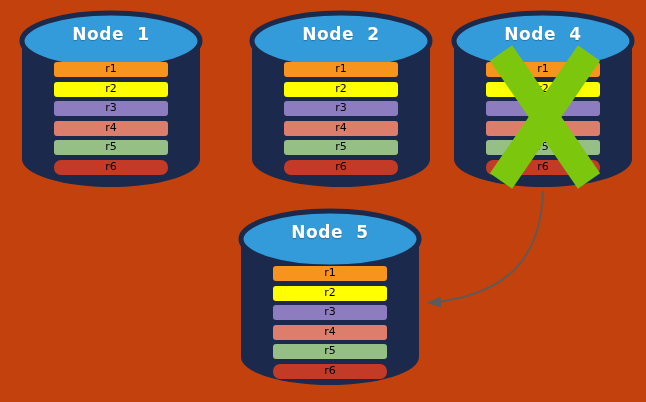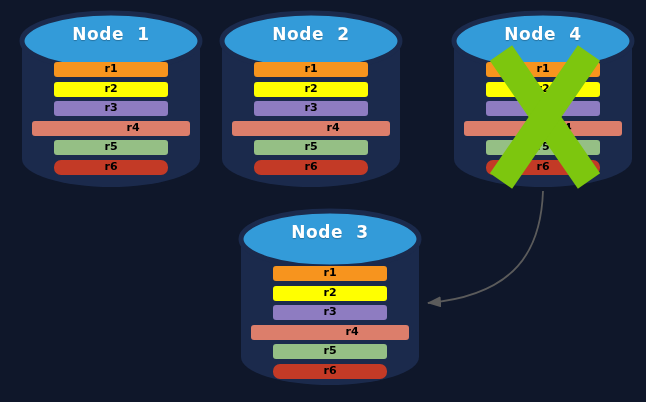--- a/index.html
+++ b/index.html
@@ -1,21 +1,21 @@
 <!DOCTYPE html>
 <html><head>
 <meta charset="utf-8">
 <style>
   html, body { margin: 0; padding: 0; background: #ffffff; }
   .canvas {
     position: relative;
     width: 646px;
     height: 402px;
     overflow: hidden;
-    background: #0f172a;
+    background: #c2410c;
     font-family: "DejaVu Sans", "Liberation Sans", sans-serif;
   }
   .node {
     position: absolute;
     width: 186px;
     height: 188px;
   }
   .node svg.cyl {
     position: absolute;
     left: 0; top: 0;
@@ -36,28 +36,28 @@
   }
   .bar {
     position: absolute;
     left: 50%;
     transform: translateX(-50%);
     width: 114px;
     height: 15px;
     border-radius: 3px;
     text-align: center;
     font-size: 11px;
-    font-weight: bold;
+    font-weight: normal;
     line-height: 14px;
     color: #000000;
   }
   .b1 { top: 55px; }
   .b2 { top: 75px; }
   .b3 { top: 94px; }
-  .b4 { top: 114px; padding-left: 44px; }
+  .b4 { top: 114px; }
   .b5 { top: 133px; }
   .b6 { top: 153px; border-radius: 7px; }
   .node4-shift .bar { margin-top: 6px; }
   .xmark {
     position: absolute;
     left: 0; top: 0;
     width: 186px; height: 188px;
     pointer-events: none;
   }
   .arrow-overlay {
@@ -79,21 +79,21 @@
     </svg>
     <div class="node-title">Node 1</div>
     <div class="bar b1" style="background-color: rgb(247, 148, 30);">r1</div>
     <div class="bar b2" style="background-color: rgb(255, 255, 0);">r2</div>
     <div class="bar b3" style="background-color: rgb(142, 124, 193);">r3</div>
     <div class="bar b4" style="background-color: rgb(220, 126, 107);">r4</div>
     <div class="bar b5" style="background-color: rgb(149, 191, 133);">r5</div>
     <div class="bar b6" style="background-color: rgb(195, 58, 38);">r6</div>
   </div>
 
-  <div class="node" style="left:218px; top:7px;">
+  <div class="node" style="left:248px; top:7px;">
     <svg class="cyl" viewBox="0 0 186 188">
       <path d="M4,34 L4,152 A89,28 0 0 0 182,152 L182,34 Z" style="fill: rgb(27, 42, 76);"></path>
       <ellipse cx="93" cy="34" rx="89" ry="28" stroke-width="5" style="fill: rgb(51, 155, 217); stroke: rgb(27, 42, 76);"></ellipse>
     </svg>
     <div class="node-title">Node 2</div>
     <div class="bar b1" style="background-color: rgb(247, 148, 30);">r1</div>
     <div class="bar b2" style="background-color: rgb(255, 255, 0);">r2</div>
     <div class="bar b3" style="background-color: rgb(142, 124, 193);">r3</div>
     <div class="bar b4" style="background-color: rgb(220, 126, 107);">r4</div>
     <div class="bar b5" style="background-color: rgb(149, 191, 133);">r5</div>
@@ -116,21 +116,21 @@
       <line x1="51" y1="46" x2="139" y2="174" stroke-width="27" style="stroke: rgb(125, 198, 14);"></line>
       <line x1="139" y1="46" x2="51" y2="174" stroke-width="27" style="stroke: rgb(125, 198, 14);"></line>
     </svg>
   </div>
 
   <div class="node node4-shift" style="left:237px; top:205px;">
     <svg class="cyl" viewBox="0 0 186 188">
       <path d="M4,34 L4,152 A89,28 0 0 0 182,152 L182,34 Z" style="fill: rgb(27, 42, 76);"></path>
       <ellipse cx="93" cy="34" rx="89" ry="28" stroke-width="5" style="fill: rgb(51, 155, 217); stroke: rgb(27, 42, 76);"></ellipse>
     </svg>
-    <div class="node-title">Node 3</div>
+    <div class="node-title">Node 5</div>
     <div class="bar b1" style="background-color: rgb(247, 148, 30);">r1</div>
     <div class="bar b2" style="background-color: rgb(255, 255, 0);">r2</div>
     <div class="bar b3" style="background-color: rgb(142, 124, 193);">r3</div>
     <div class="bar b4" style="background-color: rgb(220, 126, 107);">r4</div>
     <div class="bar b5" style="background-color: rgb(149, 191, 133);">r5</div>
     <div class="bar b6" style="background-color: rgb(195, 58, 38);">r6</div>
   </div>
 
   <svg class="arrow-overlay" viewBox="0 0 646 402">
     <defs>

